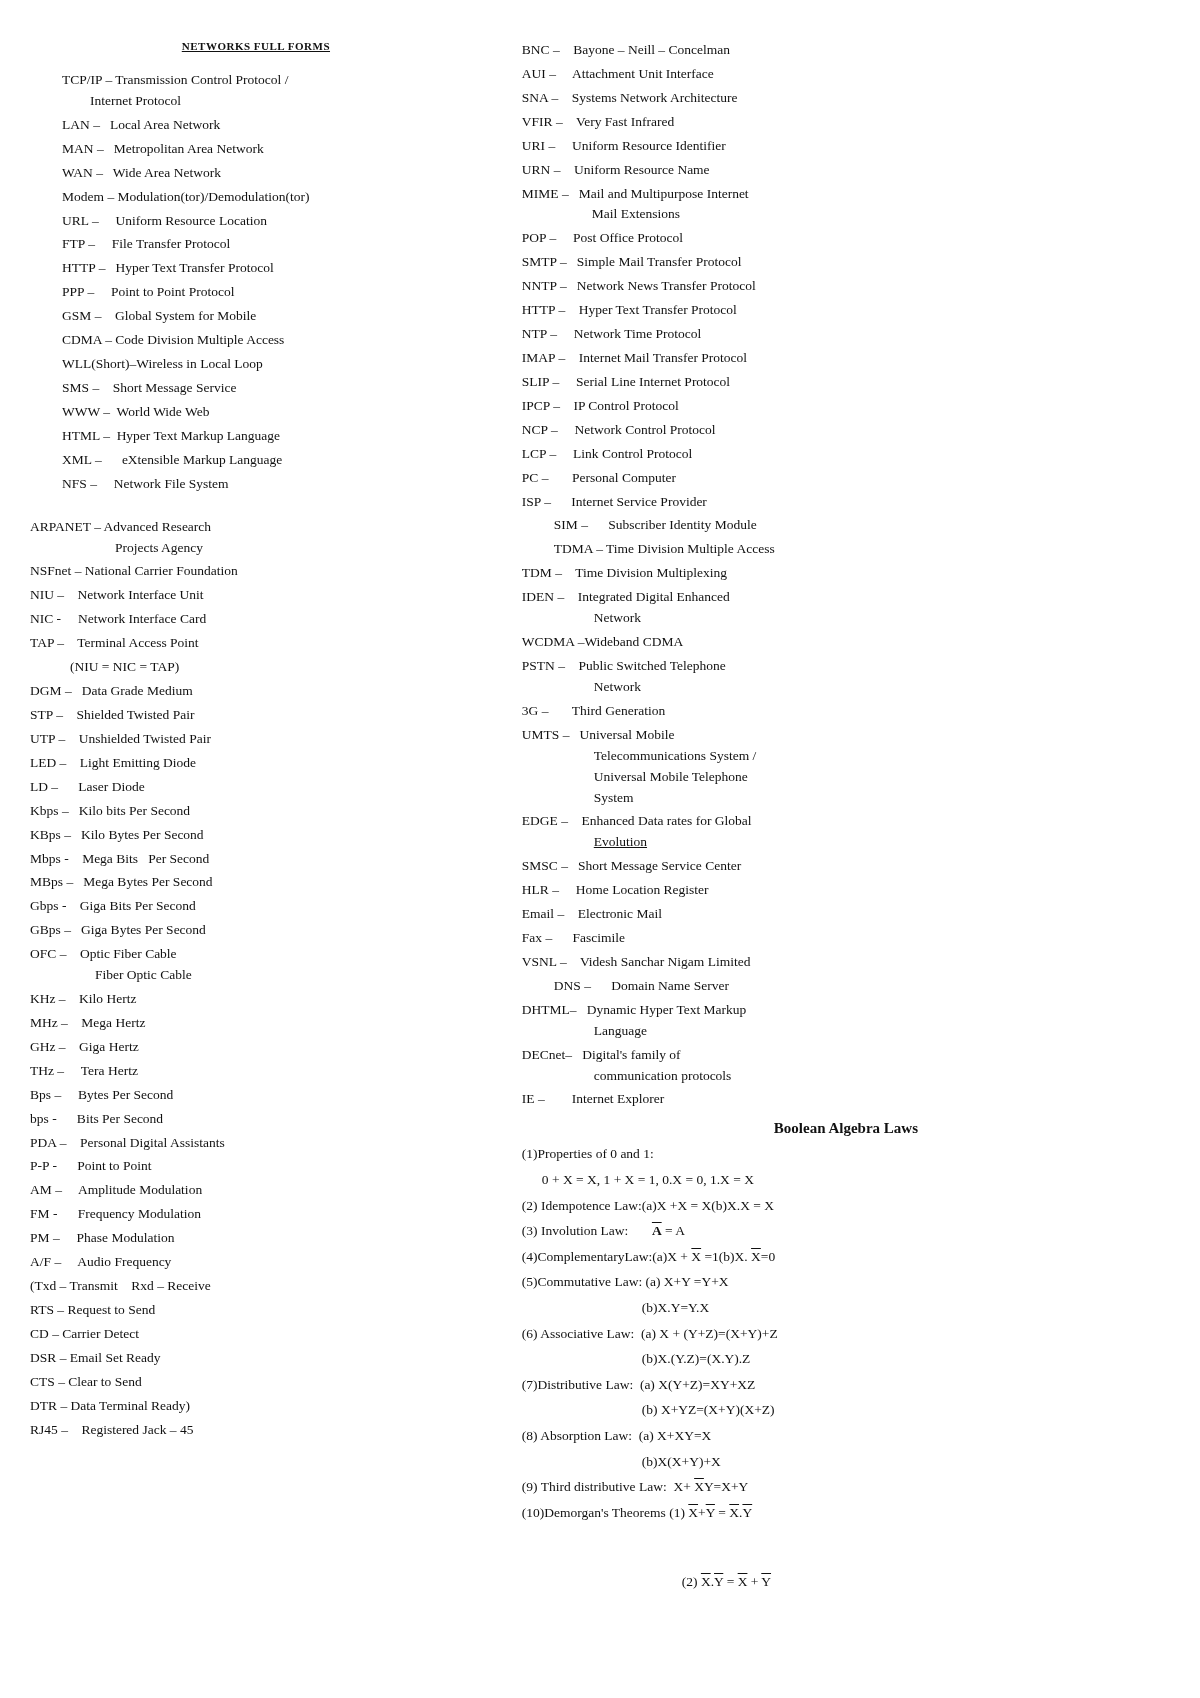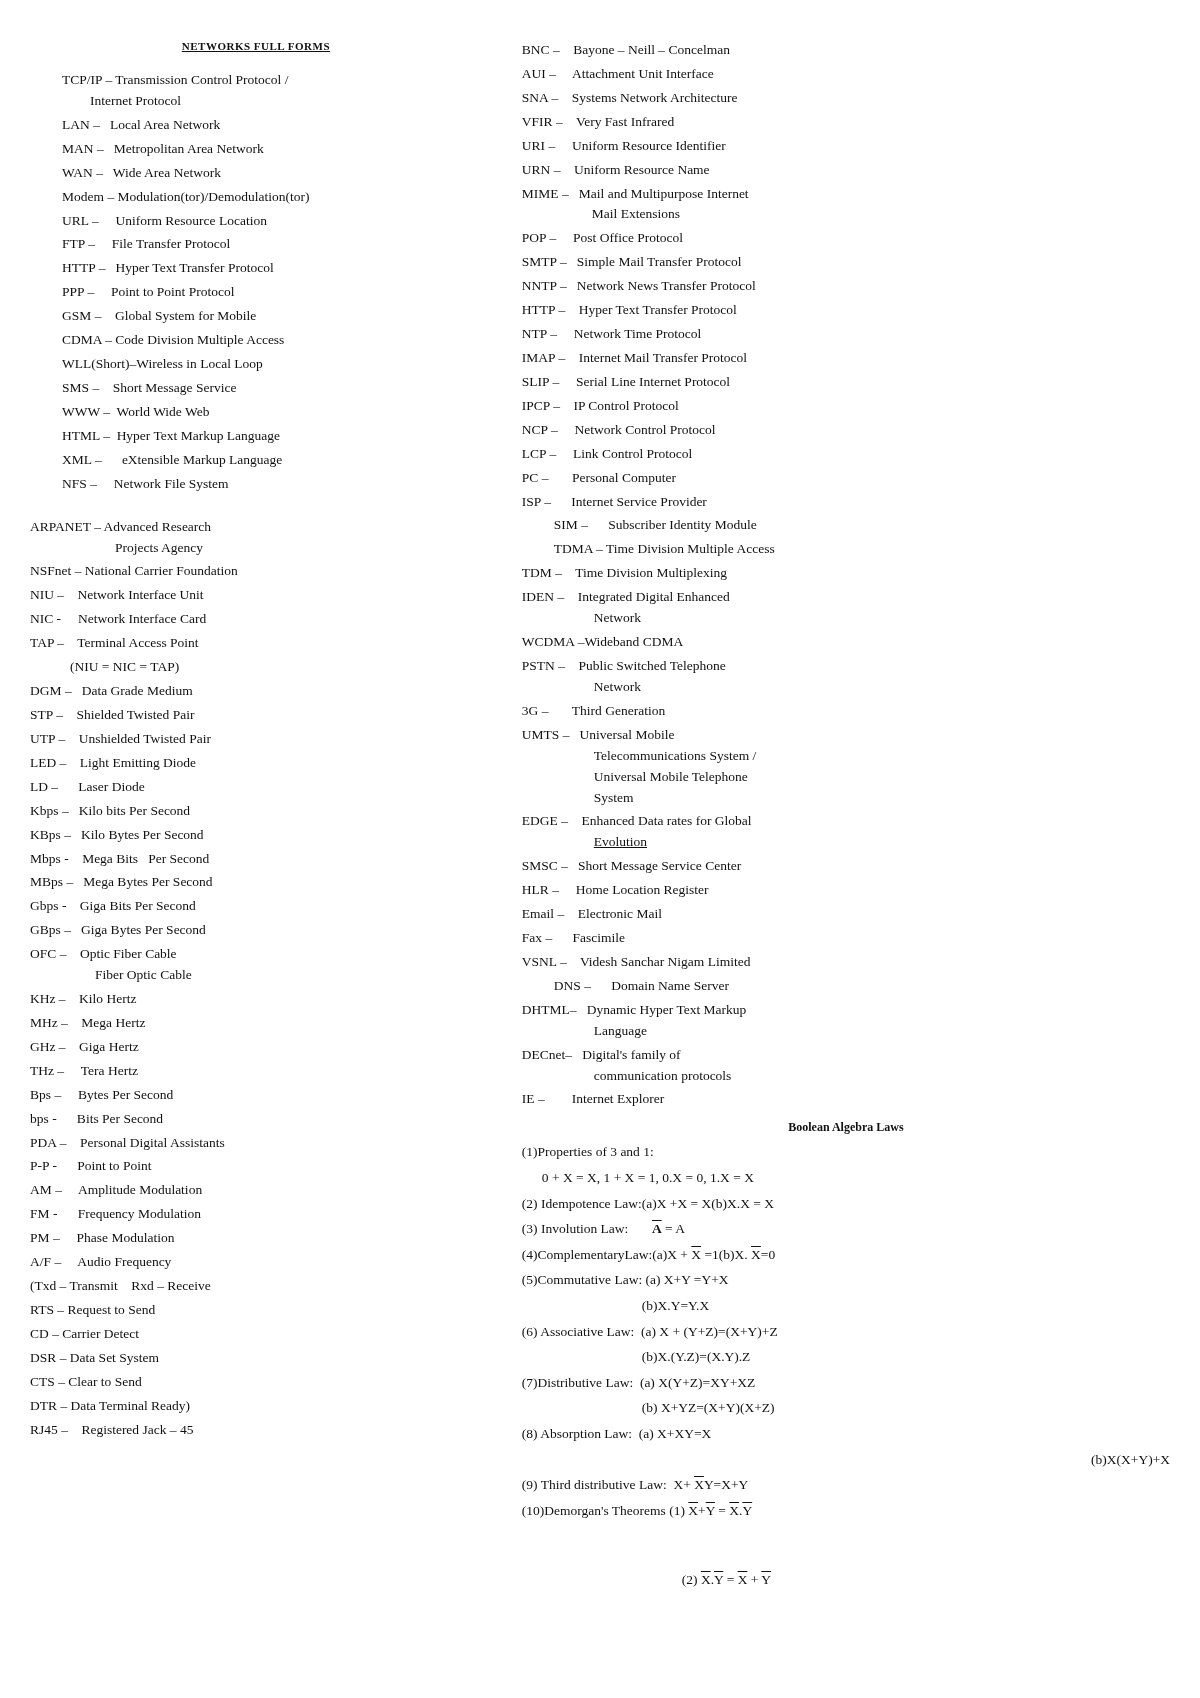--- a/index.html
+++ b/index.html
@@ -40,21 +40,21 @@
     }
     .entry b { font-weight: normal; margin-left: 32px; }
     .section-gap { margin-top: 22px; }
 
     .bool-section {
       margin-top: 10px;
     }
     .bool-title {
       text-align: center;
       font-weight: bold;
-      font-size: 12px;
+      font-size: 15px;
       margin-bottom: 6px;
     }
     .bool-entry {
       margin-bottom: 4px;
       line-height: 1.6;
     }
   </style>
 </head>
 <body>
 
@@ -117,21 +117,21 @@
       <div class="entry">bps -&nbsp;&nbsp;&nbsp;&nbsp;&nbsp; Bits Per Second</div>
       <div class="entry">PDA –&nbsp;&nbsp;&nbsp; Personal Digital Assistants</div>
       <div class="entry">P-P -&nbsp;&nbsp;&nbsp;&nbsp;&nbsp; Point to Point</div>
       <div class="entry">AM –&nbsp;&nbsp;&nbsp;&nbsp; Amplitude Modulation</div>
       <div class="entry">FM -&nbsp;&nbsp;&nbsp;&nbsp;&nbsp; Frequency Modulation</div>
       <div class="entry">PM –&nbsp;&nbsp;&nbsp;&nbsp; Phase Modulation</div>
       <div class="entry">A/F –&nbsp;&nbsp;&nbsp;&nbsp; Audio Frequency</div>
       <div class="entry">(Txd – Transmit&nbsp;&nbsp;&nbsp; Rxd – Receive</div>
       <div class="entry">RTS – Request to Send</div>
       <div class="entry">CD – Carrier Detect</div>
-      <div class="entry">DSR – Data Set System</div>
+      <div class="entry">DSR – Email Set Ready</div>
       <div class="entry">CTS – Clear to Send</div>
       <div class="entry">DTR – Data Terminal Ready)</div>
       <div class="entry">RJ45 –&nbsp;&nbsp;&nbsp; Registered Jack – 45</div>
     </div>
   </div>
 
   <div class="right-col">
     <div>
       <div class="entry">BNC –&nbsp;&nbsp;&nbsp; Bayone – Neill – Concelman</div>
       <div class="entry">AUI –&nbsp;&nbsp;&nbsp;&nbsp; Attachment Unit Interface</div>
@@ -184,31 +184,31 @@
       </div>
       <div class="entry">DECnet–&nbsp;&nbsp; Digital's family of<br>
         <span style="padding-left:72px;">communication protocols</span>
       </div>
       <div class="entry">IE –&nbsp;&nbsp;&nbsp;&nbsp;&nbsp;&nbsp;&nbsp; Internet Explorer</div>
     </div>
 
     <div class="bool-section">
       <div class="bool-title">Boolean Algebra Laws</div>
 
-      <div class="bool-entry">(1)Properties of 3 and 1:</div>
+      <div class="bool-entry">(1)Properties of 0 and 1:</div>
       <div class="bool-entry" style="padding-left:20px;">0 + X = X, 1 + X = 1, 0.X = 0, 1.X = X</div>
       <div class="bool-entry">(2) Idempotence Law:(a)X +X = X(b)X.X = X</div>
       <div class="bool-entry">(3) Involution Law:&nbsp;&nbsp;&nbsp;&nbsp;&nbsp;&nbsp; <span style="text-decoration:overline; font-weight:bold;">A</span> = A</div>
       <div class="bool-entry">(4)ComplementaryLaw:(a)X + <span style="text-decoration:overline;">X</span> =1(b)X. <span style="text-decoration:overline;">X</span>=0</div>
       <div class="bool-entry">(5)Commutative Law: (a) X+Y =Y+X</div>
       <div class="bool-entry" style="padding-left:120px;">(b)X.Y=Y.X</div>
       <div class="bool-entry">(6) Associative Law:&nbsp;&nbsp;(a) X + (Y+Z)=(X+Y)+Z</div>
       <div class="bool-entry" style="padding-left:120px;">(b)X.(Y.Z)=(X.Y).Z</div>
       <div class="bool-entry">(7)Distributive Law:&nbsp;&nbsp;(a) X(Y+Z)=XY+XZ</div>
       <div class="bool-entry" style="padding-left:120px;">(b) X+YZ=(X+Y)(X+Z)</div>
       <div class="bool-entry">(8) Absorption Law:&nbsp;&nbsp;(a) X+XY=X</div>
-      <div class="bool-entry" style="padding-left:120px;text-align:right;">(b)X(X+Y)+X</div>
+      <div class="bool-entry" style="padding-left:120px;">(b)X(X+Y)+X</div>
       <div class="bool-entry">(9) Third distributive Law:&nbsp;&nbsp;X+ <span style="text-decoration:overline;">X</span>Y=X+Y</div>
       <div class="bool-entry">(10)Demorgan's Theorems (1) <span style="text-decoration:overline;">X</span>+<span style="text-decoration:overline;">Y</span> = <span style="text-decoration:overline;">X</span>.<span style="text-decoration:overline;">Y</span></div>
       <div class="bool-entry" style="padding-left:160px;margin-top:48px;">(2) <span style="text-decoration:overline;">X</span>.<span style="text-decoration:overline;">Y</span> = <span style="text-decoration:overline;">X</span> + <span style="text-decoration:overline;">Y</span></div>
     </div>
   </div>
 </div>
 
 </body></html>

